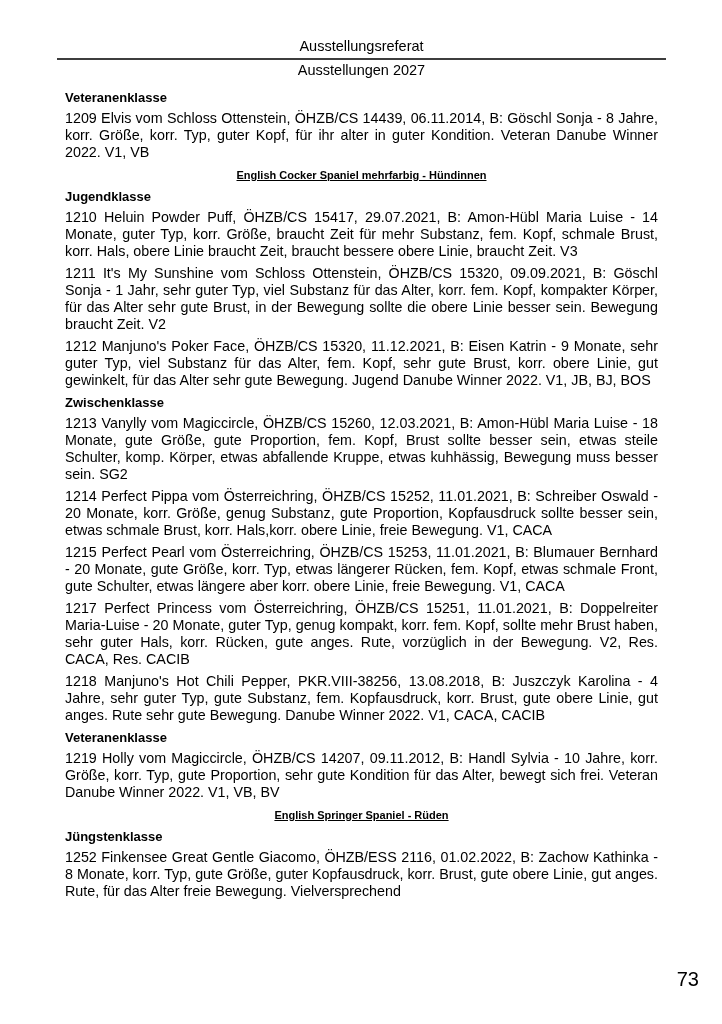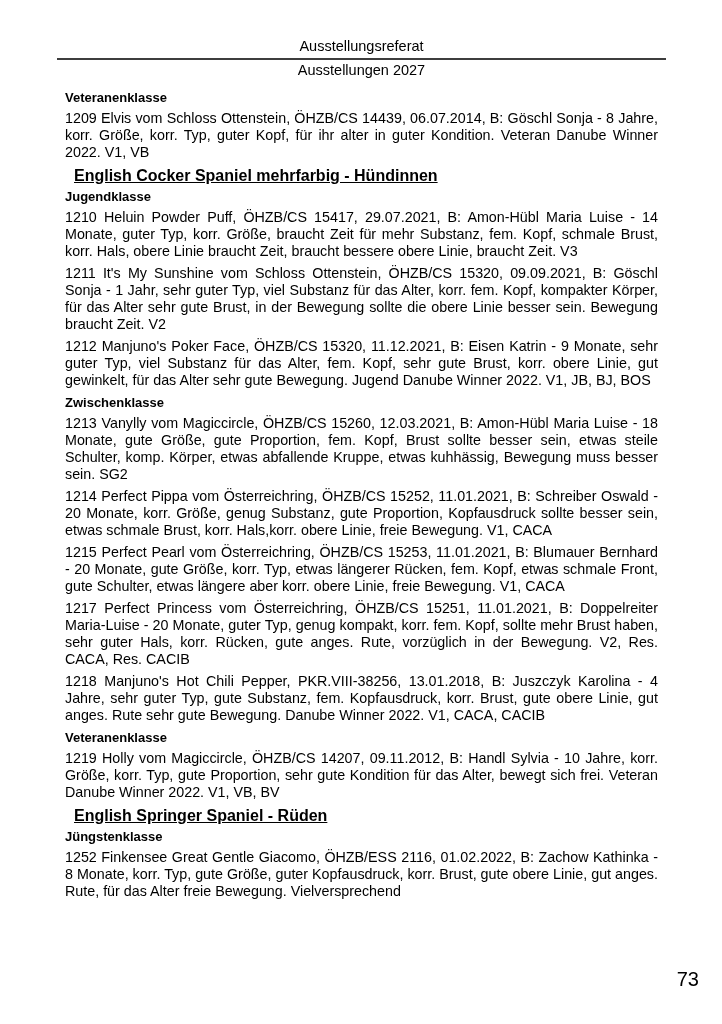--- a/index.html
+++ b/index.html
@@ -36,25 +36,26 @@
       height: 0;
     }
     .doc-body { margin-top: 10px; }
     .class-heading {
       font-size: 13px;
       font-weight: bold;
       line-height: 17px;
       margin: 4px 0 4px 0;
     }
     .breed-heading {
-      font-size: 16px;
+      font-size: 11px;
       font-weight: bold;
       text-decoration: underline;
       line-height: 17px;
-      margin: 6px 0 4px 9px;
+      margin: 6px 0 4px 0;
+      text-align: center;
     }
     .entry {
       font-size: 14.3px;
       line-height: 17px;
       text-align: justify;
       text-justify: inter-word;
       margin: 0 0 5px 0;
     }
     .page-number {
       position: absolute;
@@ -69,32 +70,32 @@
 
 <div class="page">
   <div class="content-wrap">
     <div class="header">
       <div class="header-title">Ausstellungsreferat</div>
       <div class="header-rule"></div>
       <div class="header-subtitle">Ausstellungen 2027</div>
     </div>
     <div class="doc-body">
         <h3 class="class-heading">Veteranenklasse</h3>
-        <p class="entry">1209 Elvis vom Schloss Ottenstein, ÖHZB/CS 14439, 06.07.2014, B: Göschl Sonja - 8 Jahre, korr. Größe, korr. Typ, guter Kopf, für ihr alter in guter Kondition. Veteran Danube Winner 2022. V1, VB</p>
+        <p class="entry">1209 Elvis vom Schloss Ottenstein, ÖHZB/CS 14439, 06.11.2014, B: Göschl Sonja - 8 Jahre, korr. Größe, korr. Typ, guter Kopf, für ihr alter in guter Kondition. Veteran Danube Winner 2022. V1, VB</p>
         <h3 class="breed-heading">English Cocker Spaniel mehrfarbig - Hündinnen</h3>
         <h3 class="class-heading">Jugendklasse</h3>
         <p class="entry">1210 Heluin Powder Puff, ÖHZB/CS 15417, 29.07.2021, B: Amon-Hübl Maria Luise - 14 Monate, guter Typ, korr. Größe, braucht Zeit für mehr Substanz, fem. Kopf, schmale Brust, korr. Hals, obere Linie braucht Zeit, braucht bessere obere Linie, braucht Zeit. V3</p>
         <p class="entry">1211 It's My Sunshine vom Schloss Ottenstein, ÖHZB/CS 15320, 09.09.2021, B: Göschl Sonja - 1 Jahr, sehr guter Typ, viel Substanz für das Alter, korr. fem. Kopf, kompakter Körper, für das Alter sehr gute Brust, in der Bewegung sollte die obere Linie besser sein. Bewegung braucht Zeit. V2</p>
         <p class="entry">1212 Manjuno's Poker Face, ÖHZB/CS 15320, 11.12.2021, B: Eisen Katrin - 9 Monate, sehr guter Typ, viel Substanz für das Alter, fem. Kopf, sehr gute Brust, korr. obere Linie, gut gewinkelt, für das Alter sehr gute Bewegung. Jugend Danube Winner 2022. V1, JB, BJ, BOS</p>
         <h3 class="class-heading">Zwischenklasse</h3>
         <p class="entry">1213 Vanylly vom Magiccircle, ÖHZB/CS 15260, 12.03.2021, B: Amon-Hübl Maria Luise - 18 Monate, gute Größe, gute Proportion, fem. Kopf, Brust sollte besser sein, etwas steile Schulter, komp. Körper, etwas abfallende Kruppe, etwas kuhhässig, Bewegung muss besser sein. SG2</p>
         <p class="entry">1214 Perfect Pippa vom Österreichring, ÖHZB/CS 15252, 11.01.2021, B: Schreiber Oswald - 20 Monate, korr. Größe, genug Substanz, gute Proportion, Kopfausdruck sollte besser sein, etwas schmale Brust, korr. Hals,korr. obere Linie, freie Bewegung. V1, CACA</p>
         <p class="entry">1215 Perfect Pearl vom Österreichring, ÖHZB/CS 15253, 11.01.2021, B: Blumauer Bernhard - 20 Monate, gute Größe, korr. Typ, etwas längerer Rücken, fem. Kopf, etwas schmale Front, gute Schulter, etwas längere aber korr. obere Linie, freie Bewegung. V1, CACA</p>
         <p class="entry">1217 Perfect Princess vom Österreichring, ÖHZB/CS 15251, 11.01.2021, B: Doppelreiter Maria-Luise - 20 Monate, guter Typ, genug kompakt, korr. fem. Kopf, sollte mehr Brust haben, sehr guter Hals, korr. Rücken, gute anges. Rute, vorzüglich in der Bewegung. V2, Res. CACA, Res. CACIB</p>
-        <p class="entry">1218 Manjuno's Hot Chili Pepper, PKR.VIII-38256, 13.01.2018, B: Juszczyk Karolina - 4 Jahre, sehr guter Typ, gute Substanz, fem. Kopfausdruck, korr. Brust, gute obere Linie, gut anges. Rute sehr gute Bewegung. Danube Winner 2022. V1, CACA, CACIB</p>
+        <p class="entry">1218 Manjuno's Hot Chili Pepper, PKR.VIII-38256, 13.08.2018, B: Juszczyk Karolina - 4 Jahre, sehr guter Typ, gute Substanz, fem. Kopfausdruck, korr. Brust, gute obere Linie, gut anges. Rute sehr gute Bewegung. Danube Winner 2022. V1, CACA, CACIB</p>
         <h3 class="class-heading">Veteranenklasse</h3>
         <p class="entry">1219 Holly vom Magiccircle, ÖHZB/CS 14207, 09.11.2012, B: Handl Sylvia - 10 Jahre, korr. Größe, korr. Typ, gute Proportion, sehr gute Kondition für das Alter, bewegt sich frei. Veteran Danube Winner 2022. V1, VB, BV</p>
         <h3 class="breed-heading">English Springer Spaniel - Rüden</h3>
         <h3 class="class-heading">Jüngstenklasse</h3>
         <p class="entry">1252 Finkensee Great Gentle Giacomo, ÖHZB/ESS 2116, 01.02.2022, B: Zachow Kathinka - 8 Monate, korr. Typ, gute Größe, guter Kopfausdruck, korr. Brust, gute obere Linie, gut anges. Rute, für das Alter freie Bewegung. Vielversprechend</p>
       </div>
   </div>
   <div class="page-number">73</div>
 </div>
 

